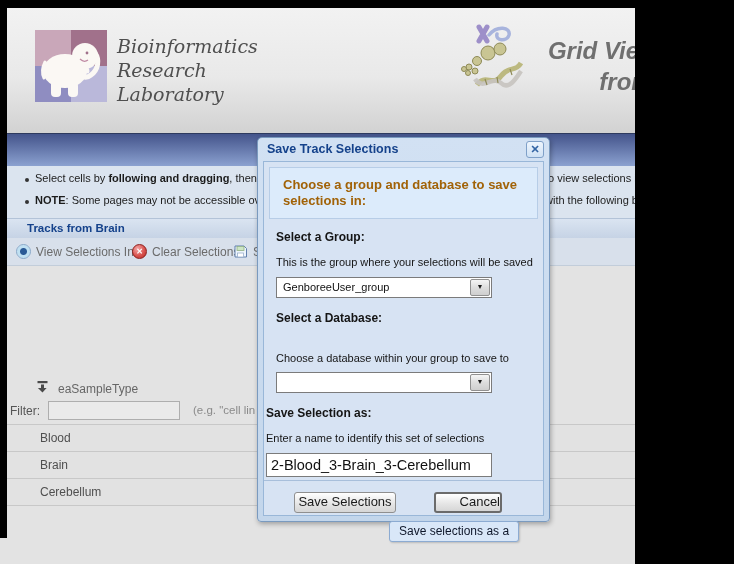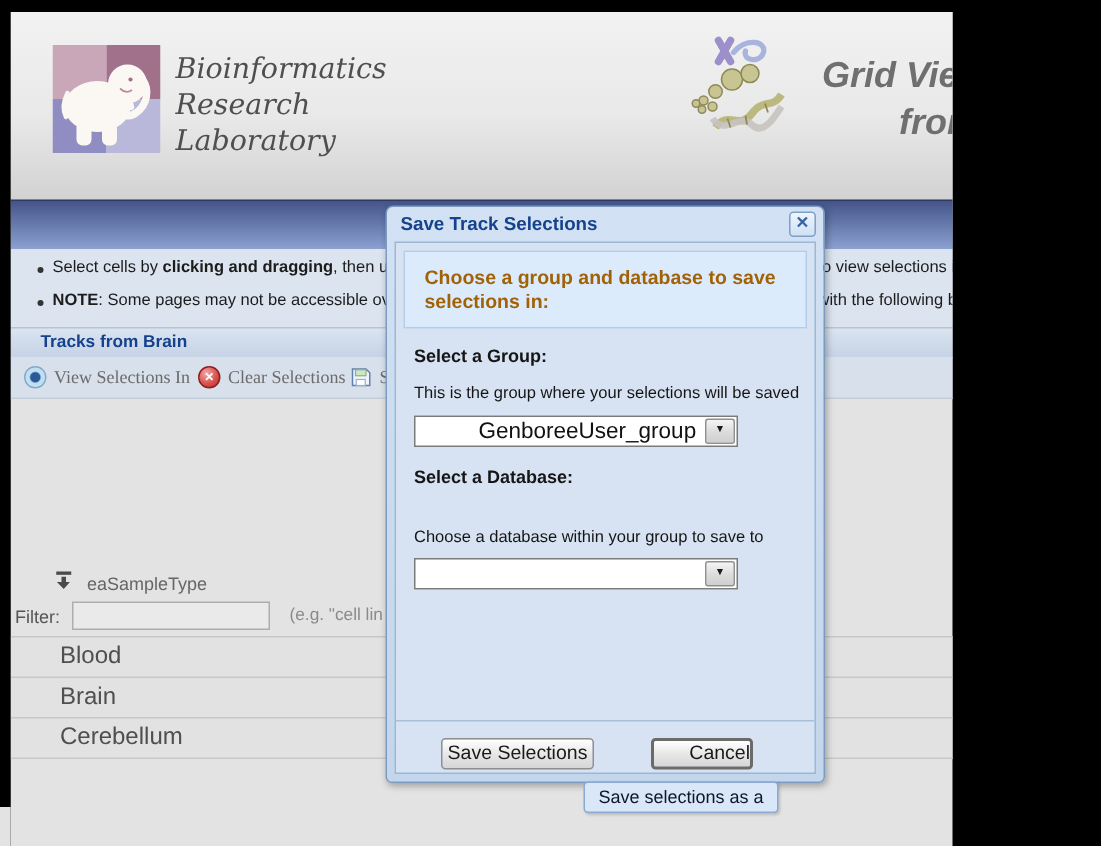--- a/index.html
+++ b/index.html
@@ -37,60 +37,60 @@
   .ch{background:conic-gradient(#dd4b39 0 120deg,#ffcd40 0 240deg,#1da462 0 360deg);}
   .ch i{position:absolute;left:4px;top:4px;width:7px;height:7px;border-radius:50%;
         background:radial-gradient(circle,#4a8af4 0 45%,#fff 50%);}
 
   
   .panelbar{position:absolute;left:0;top:210px;width:727px;height:19px;
         background:linear-gradient(#dae4f1,#c6d3e5);border-top:1px solid #b3c3d8;
         border-bottom:1px solid #b6c5d8;box-sizing:content-box;
         font-size:11.5px;font-weight:bold;color:#15428b;line-height:19px;padding-left:20px;}
   .toolbar{position:absolute;left:0;top:230px;width:727px;height:27px;background:#d8e0eb;
-        border-bottom:1px solid #c2cdda;font-size:12px;color:#6b6b6b;font-family:Liberation Serif, serif;}
+        border-bottom:1px solid #c2cdda;font-size:12px;color:#6b6b6b;}
   .titem{position:absolute;top:0;height:27px;display:flex;align-items:center;gap:5px;white-space:nowrap;cursor:pointer;}
   .eye{width:15px;height:15px;border-radius:50%;border:1px solid #87a8c9;
        background:radial-gradient(circle,#2a5a96 0 3px,#bfe0f2 4px 6px,#ecf6fd 7px);box-sizing:border-box;}
   .caret{font-size:10px;color:#444;margin-left:1px;}
   .redx{width:15px;height:15px;border-radius:50%;border:1px solid #8e1f1c;box-sizing:border-box;
         background:radial-gradient(circle at 35% 30%,#f4a9a9,#d9534f 55%,#b52b27);
         color:#fff;font-size:8px;font-weight:bold;text-align:center;line-height:13px;}
 
   
   .sorticon{position:absolute;left:29px;top:372px;}
   .colhdr{position:absolute;left:51px;top:374px;font-size:12px;color:#666;}
   .flabel{position:absolute;left:3px;top:396px;font-size:12px;color:#555;}
   .finput{position:absolute;left:41px;top:393px;width:132px;height:19px;background:#eaeaea;
         border:1px solid #aeaeae;box-sizing:border-box;font-size:11px;padding:0 3px;color:#333;}
   .fhint{position:absolute;left:186px;top:396px;font-size:11.5px;color:#8a8a8a;white-space:nowrap;}
   .rows{position:absolute;left:0;top:416px;width:727px;}
   .row{height:26px;border-top:1px solid #c8c8c8;line-height:26px;padding-left:33px;
-       font-size:16px;color:#4f4f4f;background:#e2e2e2;cursor:pointer;}
+       font-size:12px;color:#4f4f4f;background:#e2e2e2;cursor:pointer;}
   .rows .row:last-child{border-bottom:1px solid #c8c8c8;}
 
   
   .dlg{position:absolute;left:257px;top:137px;width:293px;height:385px;z-index:10;
        background:linear-gradient(#d2e1f3,#c3d6eb);border:1px solid #7a9abf;
        border-radius:5px 5px 4px 4px;box-shadow:1px 2px 5px rgba(0,0,0,.3);box-sizing:border-box;}
   .dlg-title{height:23px;line-height:23px;padding-left:9px;font-size:12.5px;font-weight:bold;color:#15428b;}
   .dlg-close{position:absolute;top:3px;right:5px;width:18px;height:17px;box-sizing:border-box;
        background:linear-gradient(#eef5fd,#cfe1f4);border:1px solid #7fa0c8;border-radius:3px;
        color:#3465a4;font-size:11px;font-weight:bold;text-align:center;line-height:15px;cursor:pointer;}
   .dlg-body{position:absolute;left:5px;right:5px;top:23px;bottom:5px;background:#d7e3f3;
        border:1px solid #99b7d8;box-sizing:border-box;overflow:hidden;}
   .dlg-intro{margin:5px;padding:9px 13px;background:#dcebfb;border:1px solid #b7cde7;
        font-size:13px;font-weight:bold;color:#a16207;line-height:16px;}
   .dlg-intro span{display:block;}
   .fields{padding:4px 12px 0 12px;font-size:11px;color:#151515;}
   .flab{font-weight:bold;font-size:12px;margin-top:2px;}
   .fhelp{white-space:nowrap;}
   .combo{position:relative;width:216px;height:21px;background:#fff;border:1px solid #7b7b7b;
        box-sizing:border-box;margin-top:9px;cursor:pointer;}
-  .combo-text{position:absolute;left:6px;top:0;line-height:19px;font-size:15px;color:#111;white-space:nowrap;margin-left:36px;}
+  .combo-text{position:absolute;left:6px;top:0;line-height:19px;font-size:11px;color:#111;white-space:nowrap;}
   .combo-btn{position:absolute;right:1px;top:1px;width:18px;height:15px;border:1px solid #909090;
        border-radius:2px;background:linear-gradient(#f5f5f5,#ddd 50%,#cfcfcf);
        text-align:center;font-size:7px;line-height:14px;color:#1a1a1a;}
   .namewrap{margin-left:-10px;}
   .nameinput{display:block;margin-top:9px;width:226px;height:24px;box-sizing:border-box;
        border:1px solid #7b7b7b;background:#fff;font-size:14.5px;padding:0 4px;color:#111;
        font-family:"Liberation Sans",sans-serif;}
   .dlg-footer{position:absolute;left:0;right:0;bottom:0;height:34px;border-top:1px solid #a8bfdb;}
   .btn{position:absolute;top:11px;height:21px;box-sizing:border-box;border-radius:3px;
        background:linear-gradient(#ffffff,#e6e6e6 55%,#d6d6d6);border:1px solid #8f8f8f;
@@ -152,21 +152,21 @@
       <div class="apptitle">
         <div>Grid Viewer: Tracks</div>
         <div>from Brain</div>
       </div>
     </div>
 
     <div class="navbar"></div>
 
     <div class="info">
       <span class="dot" style="top:12px"></span>
-      <div class="nline" style="top:6px"><span>Select cells by </span><b>clicking and dragging</b><span>, then use</span></div>
+      <div class="nline" style="top:6px"><span>Select cells by </span><b>following and dragging</b><span>, then use</span></div>
       <div class="rfrag" style="top:6px">to view selections in the Atlas Gene Browser</div>
 
       <span class="dot" style="top:34px"></span>
       <div class="nline" style="top:28px"><b>NOTE</b><span>: Some pages may not be accessible over</span></div>
       <div class="rfrag" style="top:28px">with the following browsers:</div>
       <span class="bicon ie" style="left:676px">e</span>
       <span class="bicon ff" style="left:696px"></span>
       <span class="bicon ch" style="left:716px">
           <i></i>
         </span>
@@ -224,20 +224,25 @@
         <div class="fhelp" style="margin-top:12px">This is the group where your selections will be saved</div>
         <div class="combo">
           <span class="combo-text">GenboreeUser_group</span>
           <span class="combo-btn">▼</span>
         </div>
         <div class="flab" style="margin-top:13px">Select a Database:</div>
         <div class="fhelp" style="margin-top:27px">Choose a database within your group to save to</div>
         <div class="combo" style="margin-top:8px">
           <span class="combo-btn">▼</span>
         </div>
+        <div class="namewrap">
+          <div class="flab" style="margin-top:13px">Save Selection as:</div>
+          <div class="fhelp" style="margin-top:12px">Enter a name to identify this set of selections</div>
+          <input class="nameinput" type="text" value="2-Blood_3-Brain_3-Cerebellum" style="">
+        </div>
       </div>
       <div class="dlg-footer">
         <div class="btn btn-save">Save Selections</div>
         <div class="btn btn-cancel">Cancel</div>
       </div>
     </div>
   </div>
 
   <div class="tip">Save selections as a</div>
 

